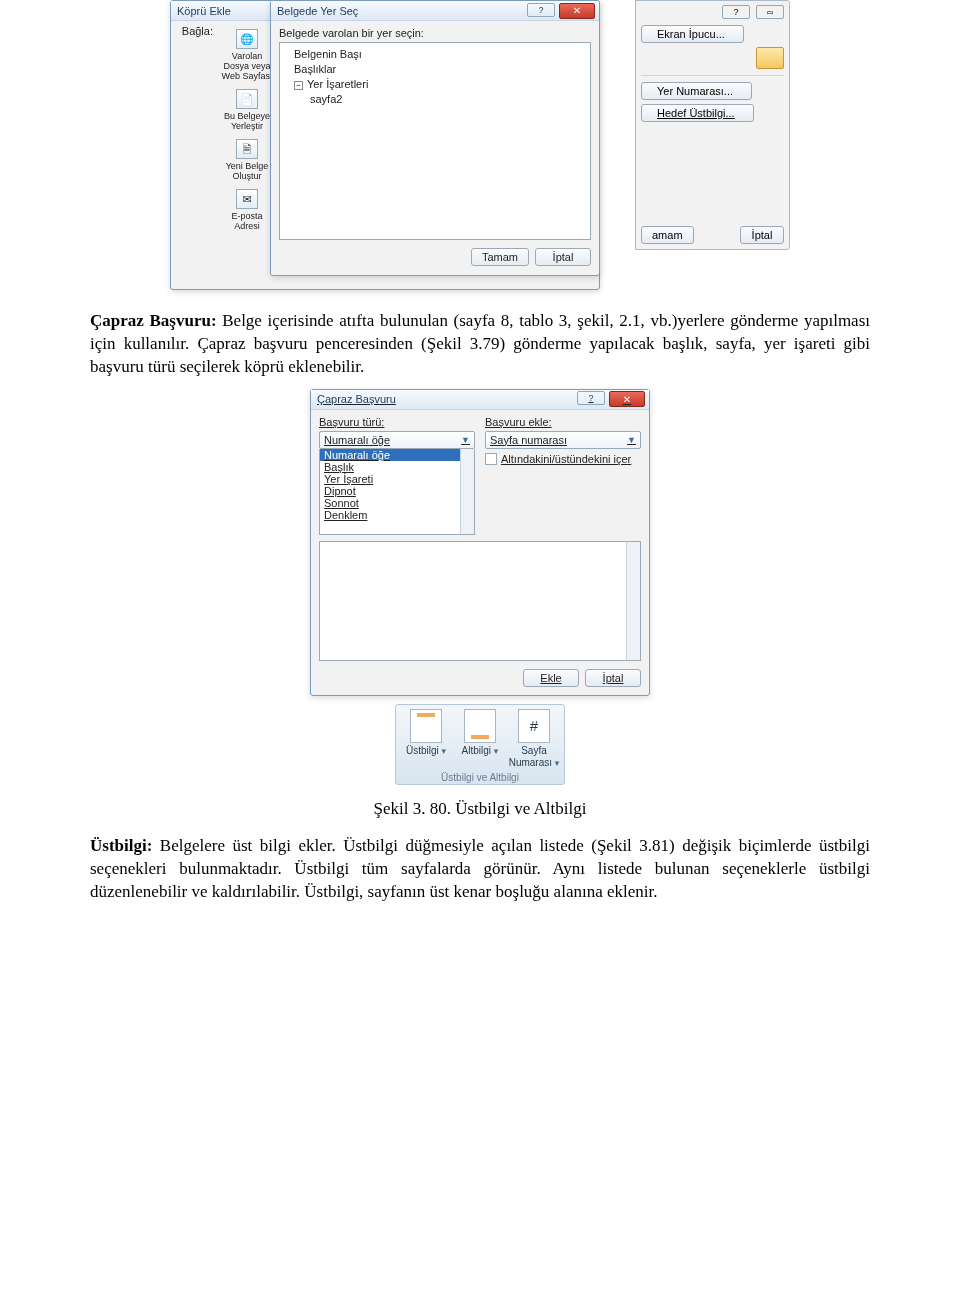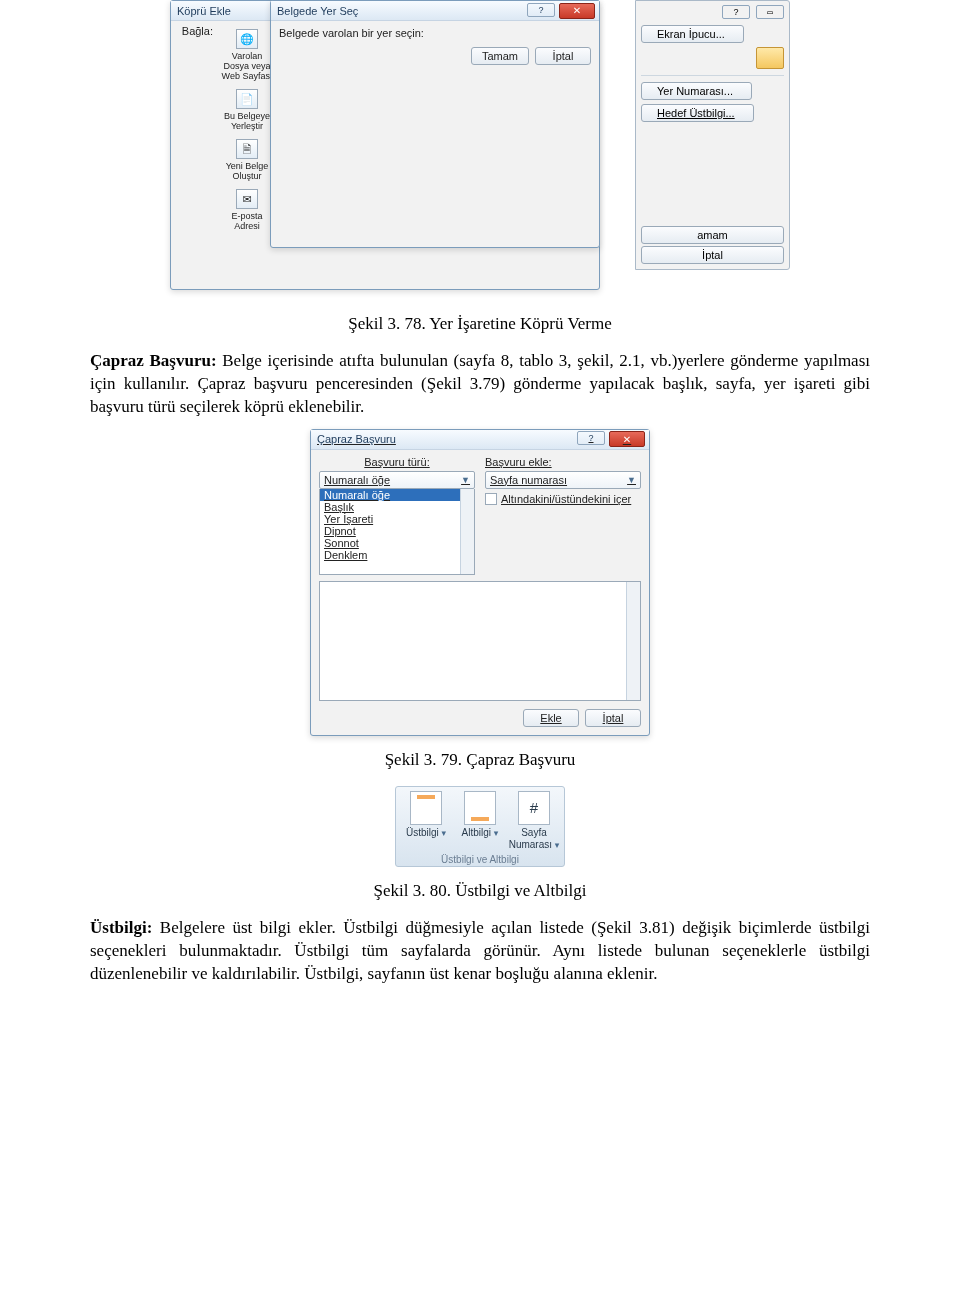--- a/index.html
+++ b/index.html
@@ -123,21 +123,21 @@
   .caption { text-align:center; margin: 14px 0 16px; font-size: 17px; }
   p.body-text { text-align: justify; margin: 10px 0; line-height: 1.35; }
   .section-line { display:flex; margin: 8px 0 2px; }
   .section-num { width: 62px; font-weight: bold; }
   .section-body { flex:1; text-align: justify; }
   .bold { font-weight: bold; }
 
   
   .fig1-wrap { position:relative; width:620px; height:300px; margin: 0 auto; }
   .fig1-back { position:absolute; left:0; top:0; width:430px; height:290px; }
-  .fig1-front { position:absolute; left:100px; top:0; width:330px; height:248px; z-index:2; }
+  .fig1-front { position:absolute; left:100px; top:0; width:330px; height:276px; z-index:2; }
   .fig1-right { position:absolute; right:0; top:0; width:155px; }
 
   .back-body { display:flex; padding:4px 6px 6px 4px; gap:4px; }
   .back-main { flex:1; }
   .label-row { margin:2px 0 3px; }
 
   .right-strip {
     background:#f2f2f2;
     border:1px solid #aab9c8;
     border-radius:0 3px 3px 0;
@@ -184,21 +184,21 @@
           <div class="folder-icon"></div>
         </div>
       <div class="divider"></div>
       <div class="row"><div class="btn btn-wide">
             <span>Yer Numarası...</span>
           </div></div>
       <div class="row"><div class="btn btn-wide">
             <span class="u">Hedef Üstbilgi...</span>
           </div></div>
       <div style="height:100px;"></div>
-      <div style="display:flex;justify-content:space-between;gap:2px;flex-direction:column;">
+      <div style="display:flex;justify-content:space-between;gap:2px;">
         <div class="btn" style="min-width:44px;">
             <span>amam</span>
           </div>
         <div class="btn" style="min-width:44px;">
             <span>İptal</span>
           </div>
       </div>
     </div>
 
     <div class="win fig1-back">
@@ -240,51 +240,56 @@
     <div class="win fig1-front">
       <div class="win-titlebar">
         <span>Belgede Yer Seç</span>
         <div class="right-btns">
           <span class="help-btn">?</span>
           <span class="close-btn-red">✕</span>
         </div>
       </div>
       <div style="padding:6px 8px 8px;">
         <div class="field-label" style="margin-bottom:3px;">Belgede varolan bir yer seçin:</div>
+        <div class="white-area" style="height:198px;padding:4px 4px;">
+          <div class="tree-item"><span>Belgenin Başı</span></div>
+          <div class="tree-item"><span>Başlıklar</span></div>
+          <div class="tree-item"><span class="expander">−</span><span>Yer İşaretleri</span></div>
+          <div class="tree-item tree-sub"><span>sayfa2</span></div>
+        </div>
         <div class="footer-btns">
           <div class="btn">
               <span>Tamam</span>
             </div>
           <div class="btn">
               <span>İptal</span>
             </div>
         </div>
       </div>
     </div>
 
   </div>
 
-  <div class="caption">Şekil 3. 78. Yer İşaretine Köprü Verme</div>
 
   <p class="body-text">
     <span class="bold">Çapraz Başvuru:</span><span> Belge içerisinde atıfta bulunulan (sayfa 8, tablo 3, şekil, 2.1, vb.)yerlere gönderme yapılması için kullanılır. Çapraz başvuru penceresinden (Şekil 3.79) gönderme yapılacak başlık, sayfa, yer işareti gibi başvuru türü seçilerek köprü eklenebilir.</span>
   </p>
 
   <div class="win fig2">
     <div class="win-titlebar">
       <span>Çapraz Başvuru</span>
       <div class="right-btns">
         <span class="help-btn">?</span>
         <span class="close-btn-red">✕</span>
       </div>
     </div>
     <div class="fig2-body">
       <div class="fig2-cols">
         <div class="fig2-col">
-          <div class="field-label" style="margin-bottom:3px;text-align:center;">Başvuru türü:</div>
+          <div class="field-label" style="margin-bottom:3px;">Başvuru türü:</div>
           <div class="select">
             <span>Numaralı öğe</span>
             <span class="chev-down">▼</span>
           </div>
           <div class="listbox" style="margin-top:0;border-top:none;">
             <div class="sel">Numaralı öğe</div>
             <div class="itm">Başlık</div>
             <div class="itm">Yer İşareti</div>
             <div class="itm">Dipnot</div>
             <div class="itm">Sonnot</div>
@@ -310,21 +315,20 @@
         <div class="btn">
             <span>Ekle</span>
           </div>
         <div class="btn">
             <span>İptal</span>
           </div>
       </div>
     </div>
   </div>
 
-  <div class="caption">Şekil 3. 79. Çapraz Başvuru</div>
 
 
   <div class="ribbon-group">
     <div class="rib-row">
       <div class="rib-btn">
         <div class="rib-icon head"></div>
         <div class="rib-label"><span>Üstbilgi</span> <span class="chev-down">▾</span></div>
       </div>
       <div class="rib-btn">
         <div class="rib-icon alt"></div>

